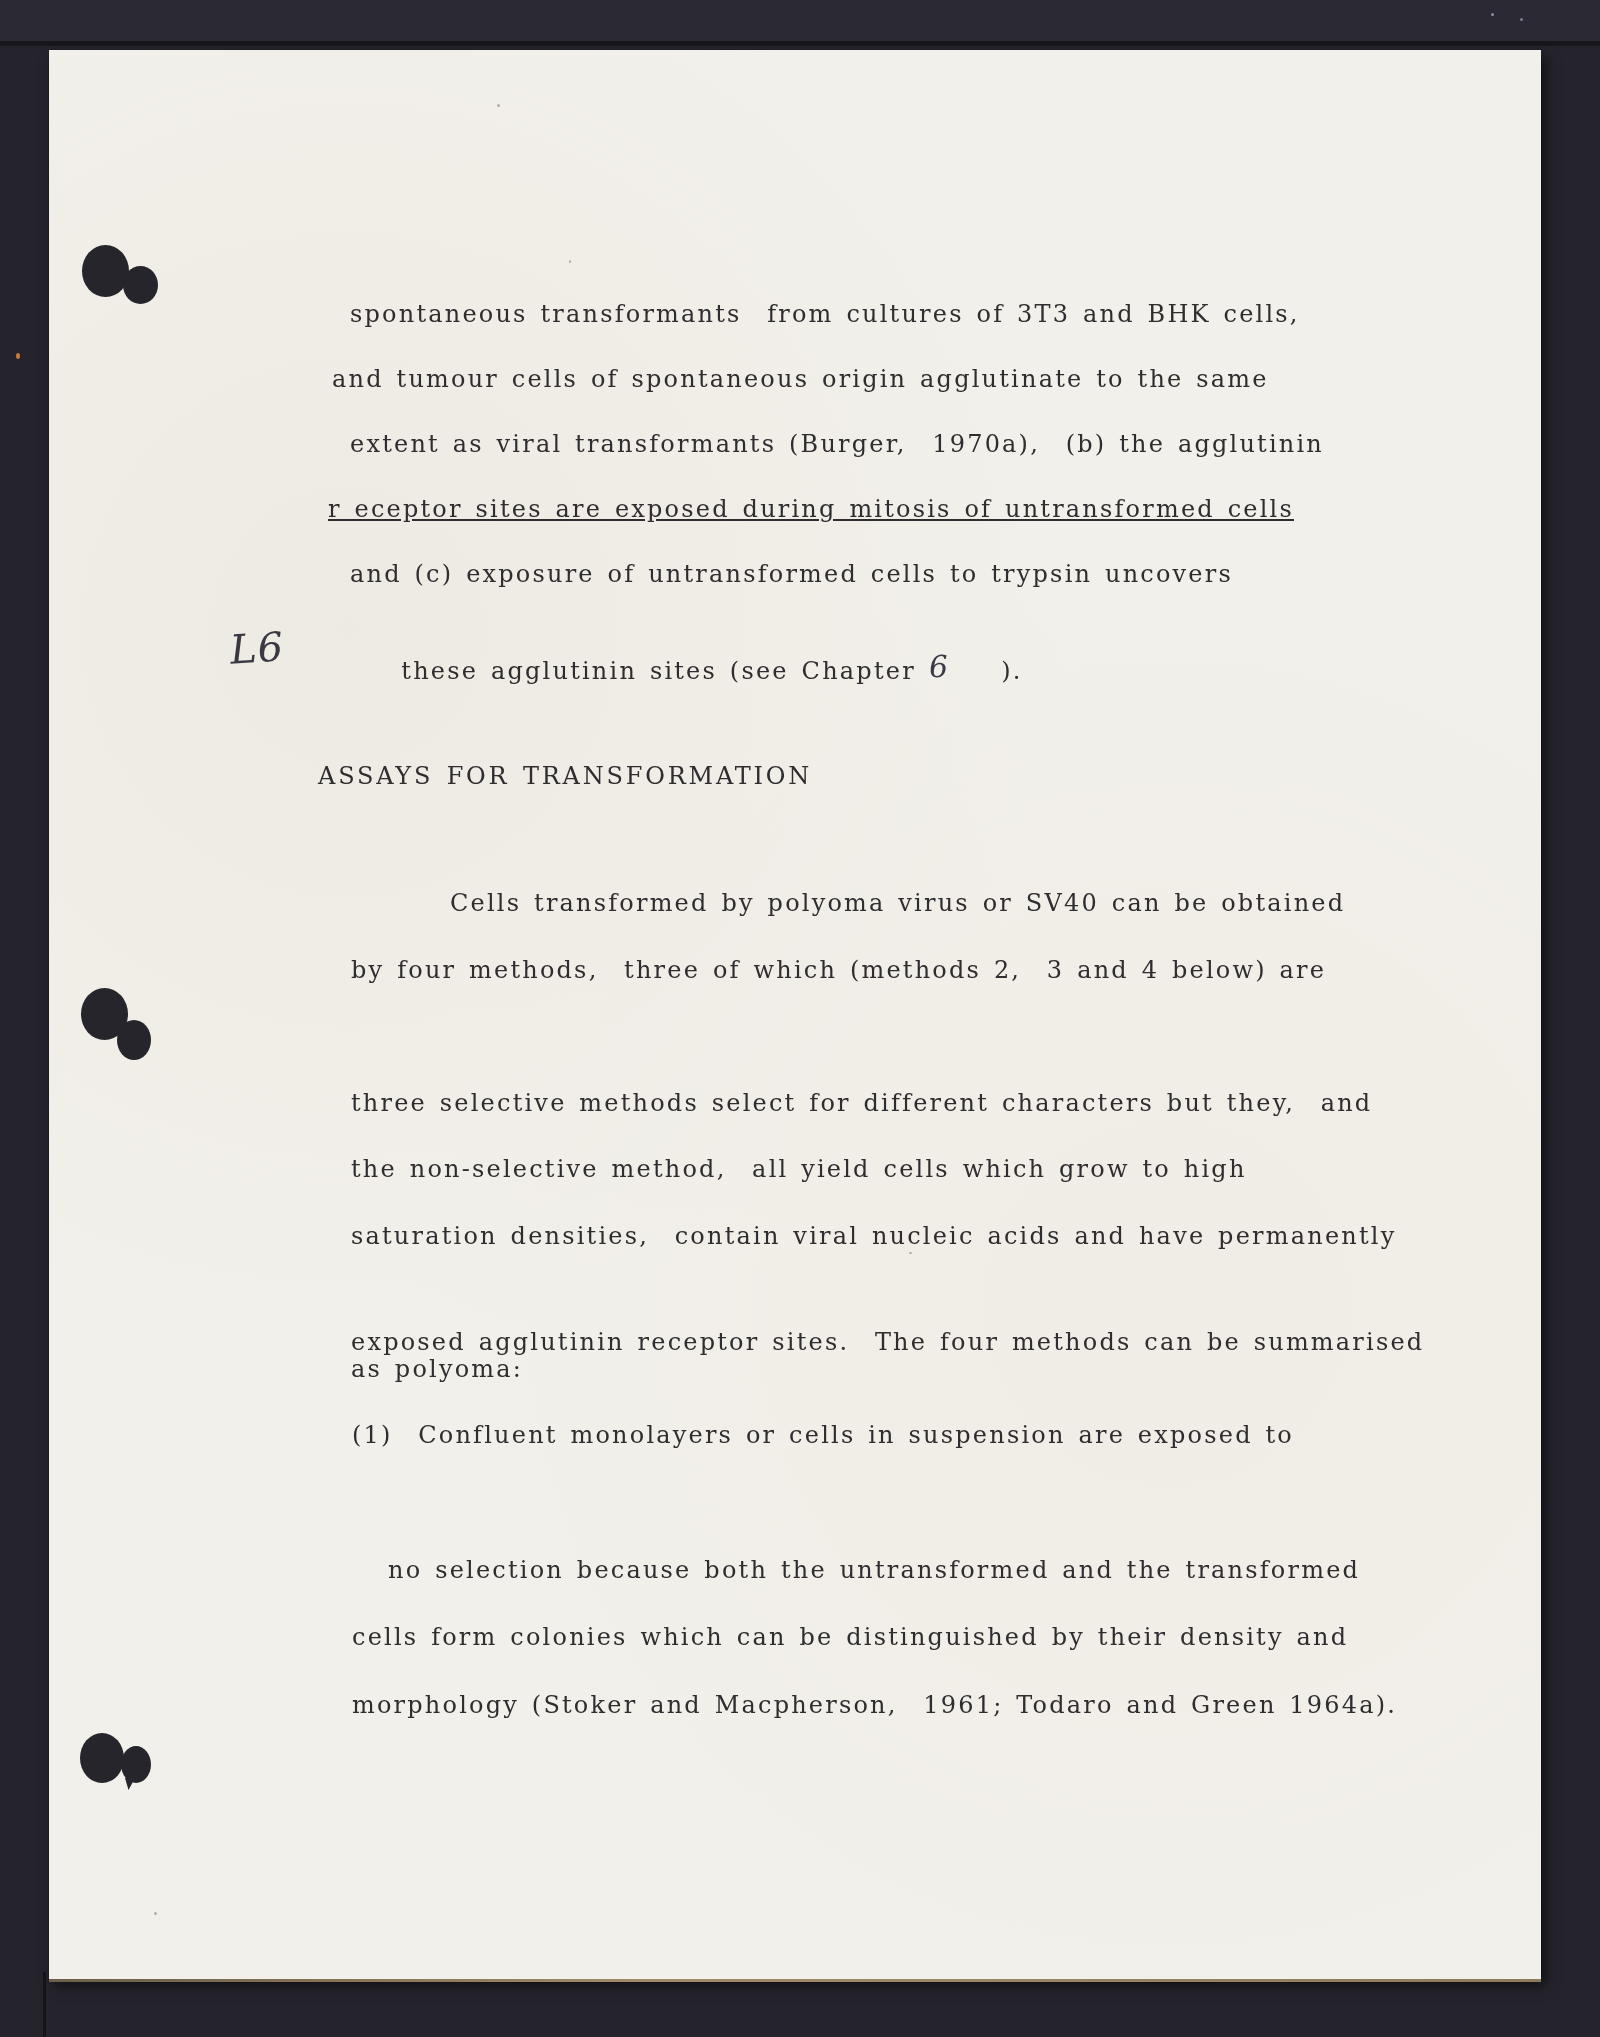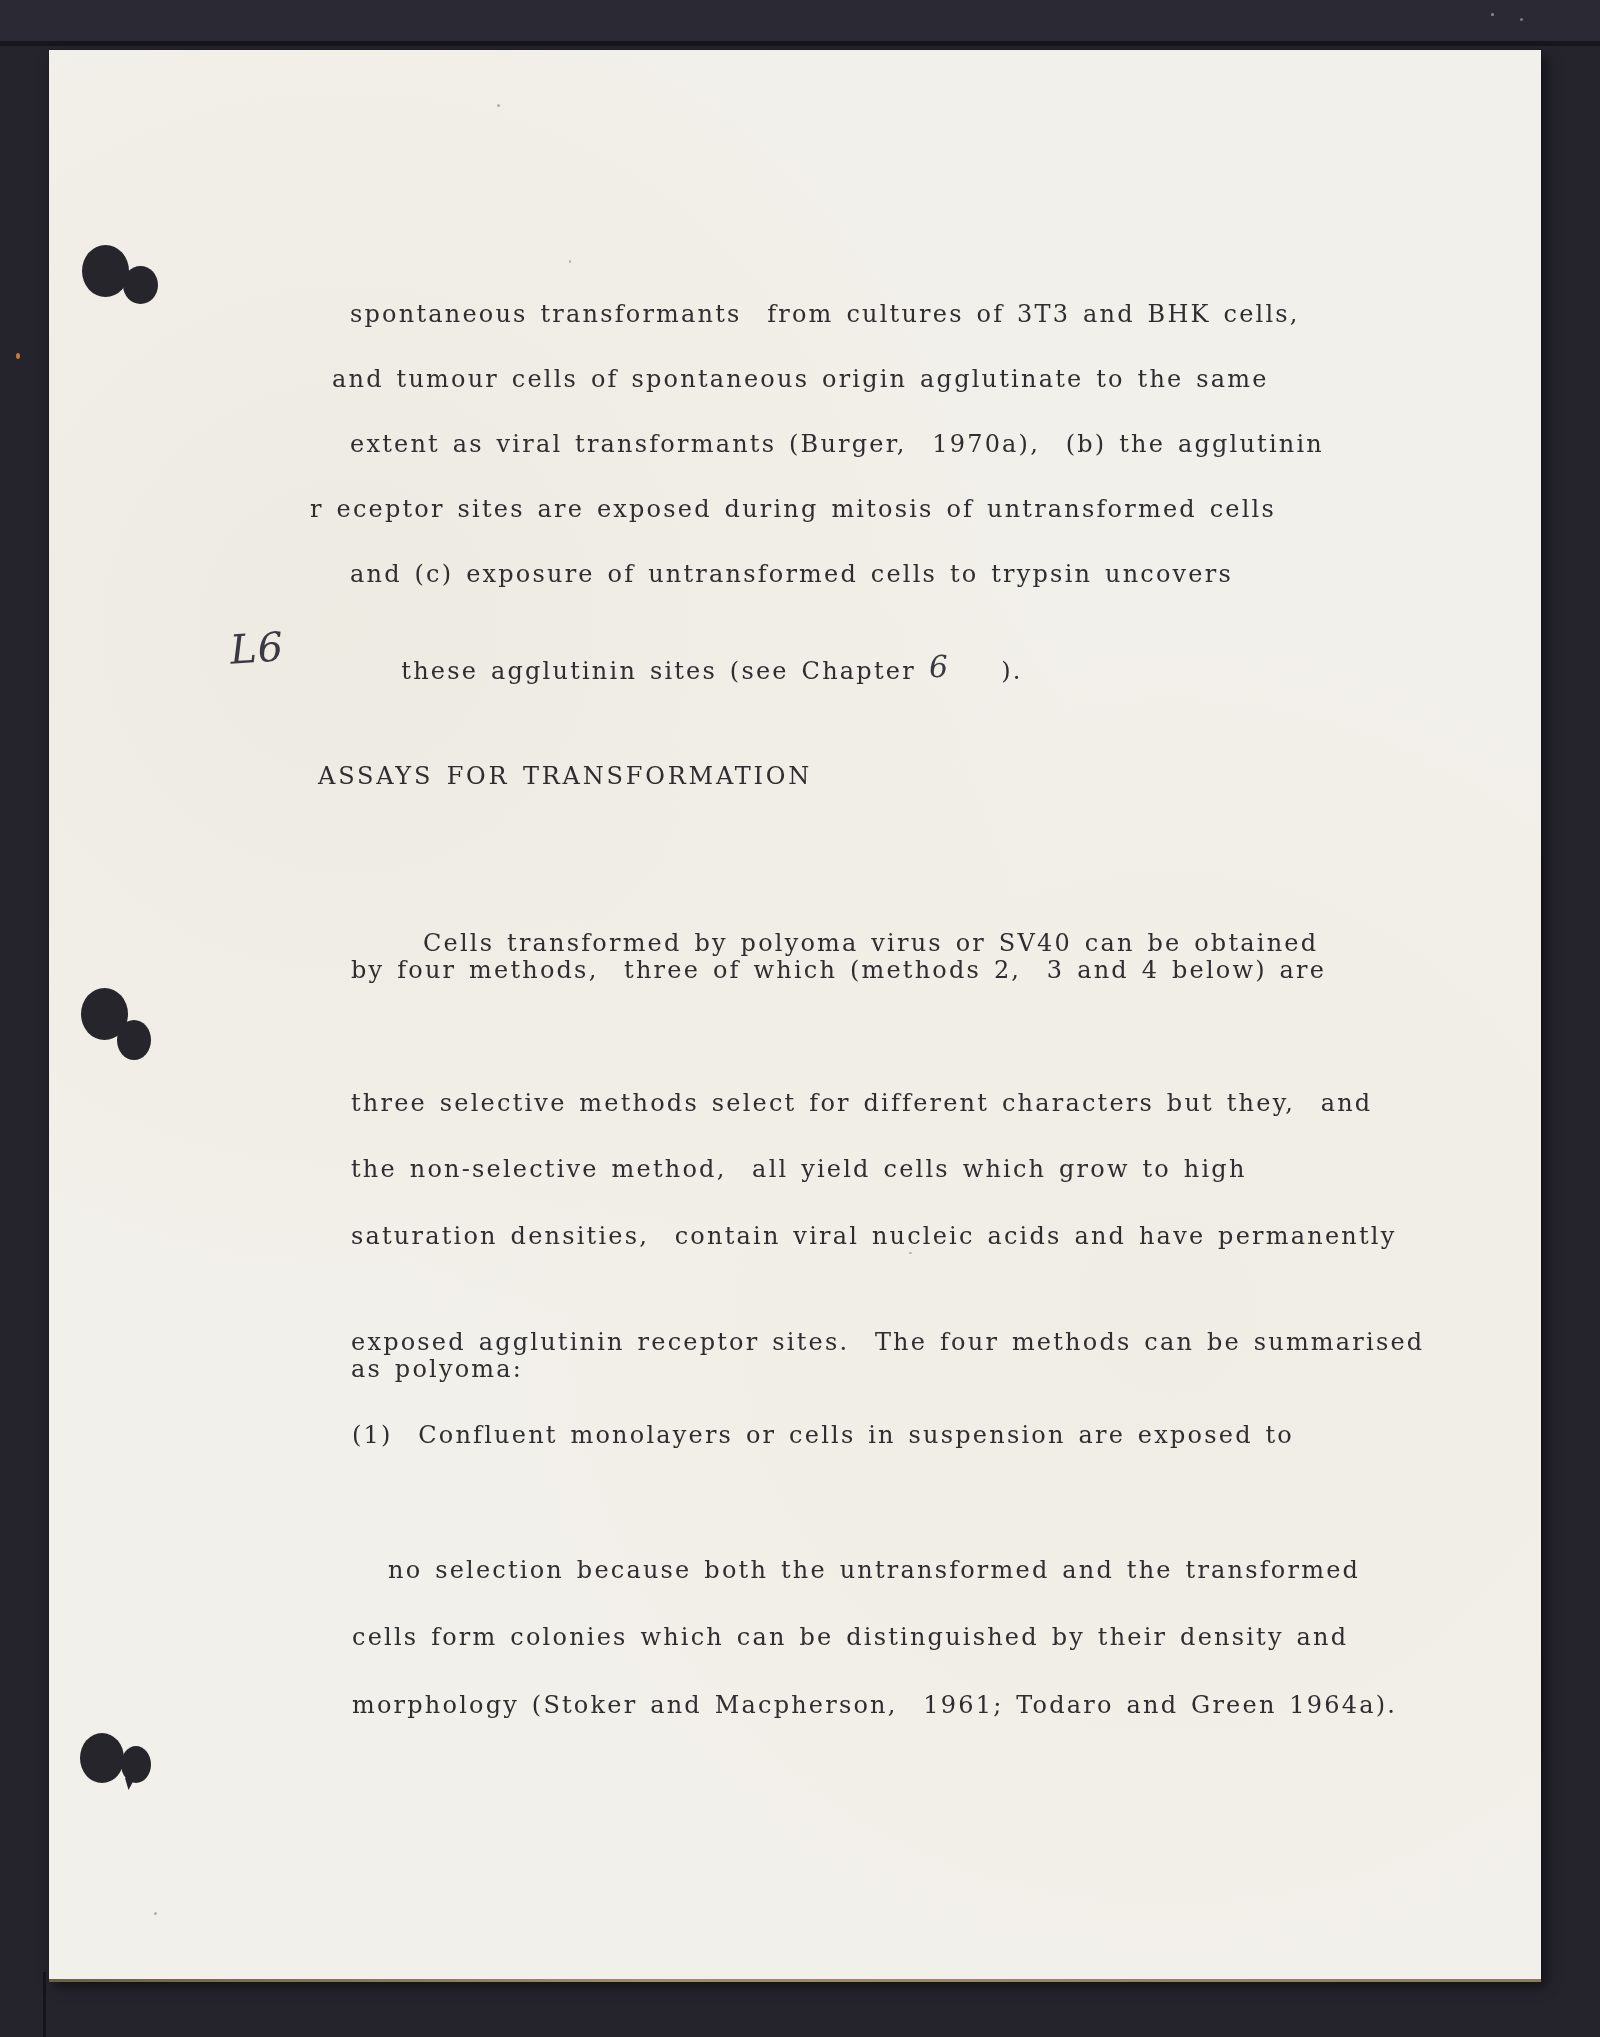--- a/index.html
+++ b/index.html
@@ -92,29 +92,29 @@
 
   <div class="blob" style="left:31px;top:1683px;width:44px;height:50px;"></div>
   <div class="blob" style="left:72px;top:1696px;width:30px;height:37px;"></div>
   <div class="blob-tail" style="left:76px;top:1728px;"></div>
 
   <div class="margin-note hand" style="left:181px;top:575px;">L6</div>
 
   <div class="ln" style="left:301px;top:249px;text-align:center;">spontaneous transformants  from cultures of 3T3 and BHK cells,</div>
   <div class="ln" style="left:283px;top:314px;">and tumour cells of spontaneous origin agglutinate to the same</div>
   <div class="ln" style="left:301px;top:379px;">extent as viral transformants (Burger,  1970a),  (b) the agglutinin</div>
-  <div class="ln" style="left:261px;top:444px;">r eceptor sites are exposed during mitosis of untransformed cells</div>
+  <div class="ln" style="left:279px;top:444px;text-decoration:underline;">r eceptor sites are exposed during mitosis of untransformed cells</div>
   <div class="ln" style="left:301px;top:509px;">and (c) exposure of untransformed cells to trypsin uncovers</div>
   <div class="ln" style="left:301px;top:574px;">
     <span>these agglutinin sites (see Chapter </span><span class="hand hand-chapter">6</span><span>    ).</span>
   </div>
 
   <div class="ln heading" style="left:269px;top:711px;">ASSAYS FOR TRANSFORMATION</div>
 
-  <div class="ln" style="left:374px;top:838px;margin-top:40px;">Cells transformed by polyoma virus or SV40 can be obtained</div>
+  <div class="ln" style="left:401px;top:838px;">Cells transformed by polyoma virus or SV40 can be obtained</div>
   <div class="ln" style="left:302px;top:905px;">by four methods,  three of which (methods 2,  3 and 4 below) are</div>
   <div class="ln" style="left:302px;top:1104px;">the non-selective method,  all yield cells which grow to high</div>
   <div class="ln" style="left:302px;top:1038px;">three selective methods select for different characters but they,  and</div>
   <div class="ln" style="left:302px;top:1171px;text-align:center;">saturation densities,  contain viral nucleic acids and have permanently</div>
   <div class="ln" style="left:302px;top:1237px;margin-top:40px;">exposed agglutinin receptor sites.  The four methods can be summarised</div>
   <div class="ln" style="left:302px;top:1304px;">as polyoma:</div>
 
   <div class="ln" style="left:303px;top:1370px;">(1)  Confluent monolayers or cells in suspension are exposed to</div>
   <div class="ln" style="left:303px;top:1505px;margin-left:36px;">no selection because both the untransformed and the transformed</div>
   <div class="ln" style="left:303px;top:1572px;">cells form colonies which can be distinguished by their density and</div>

